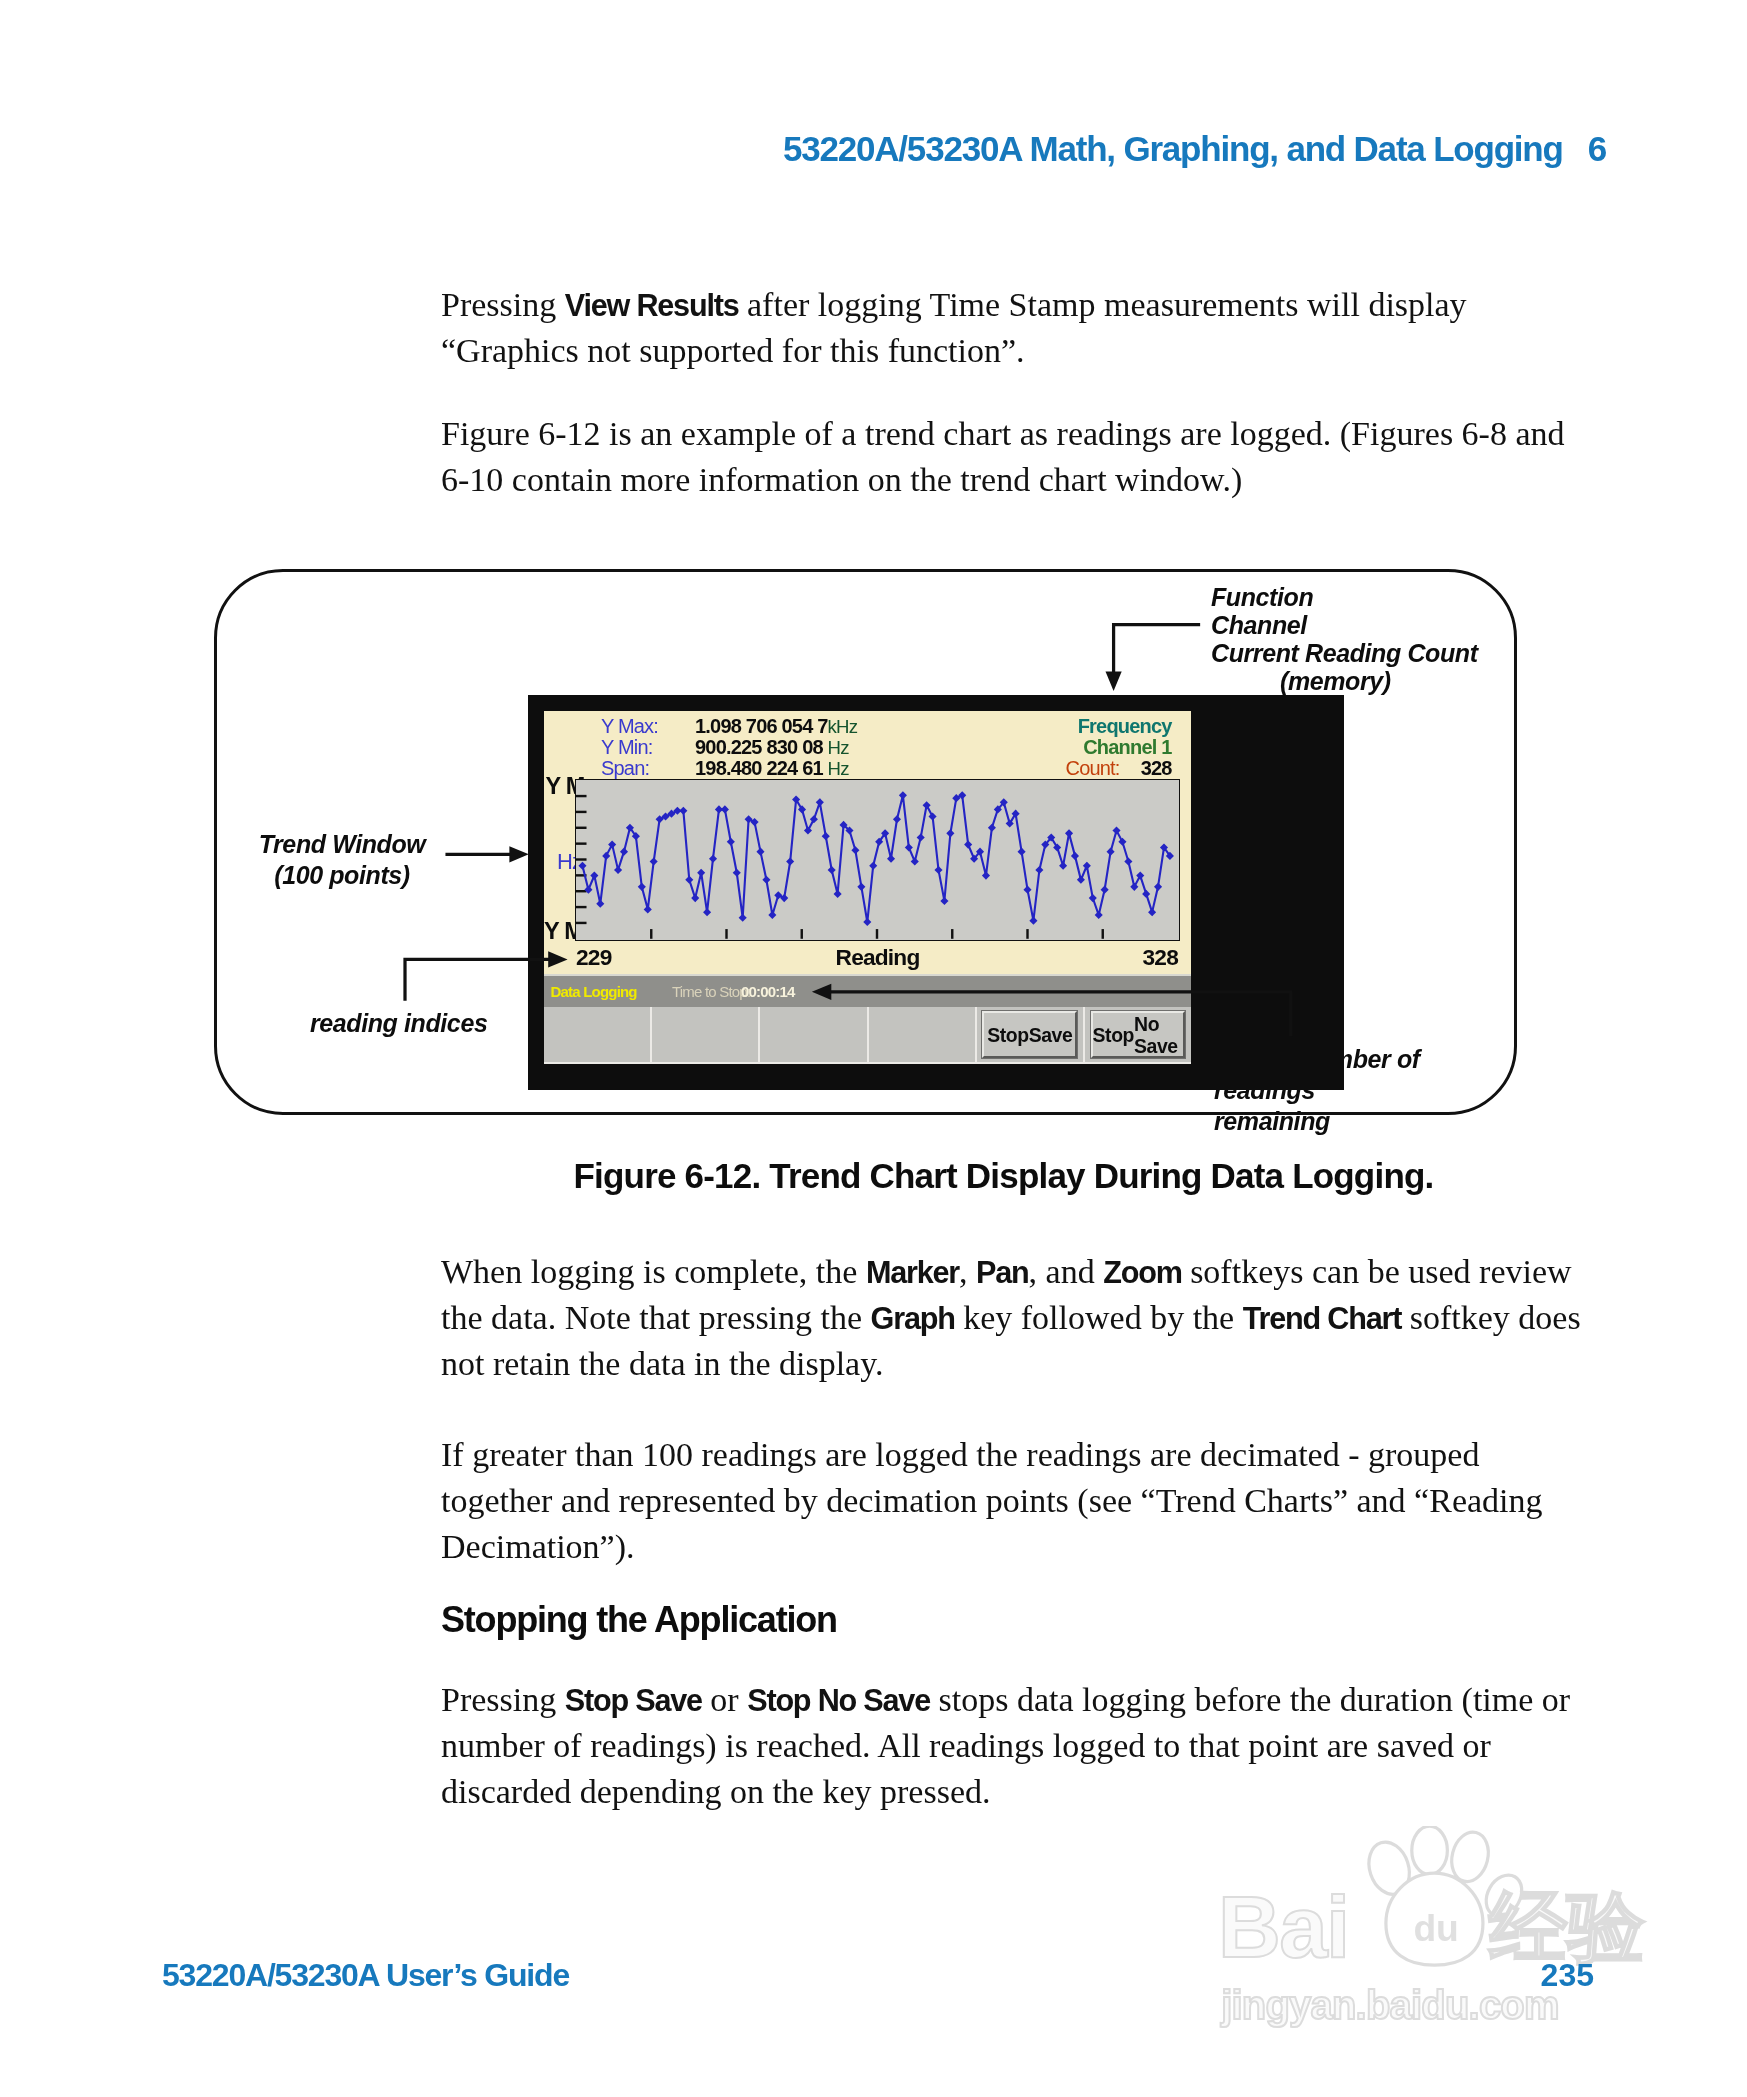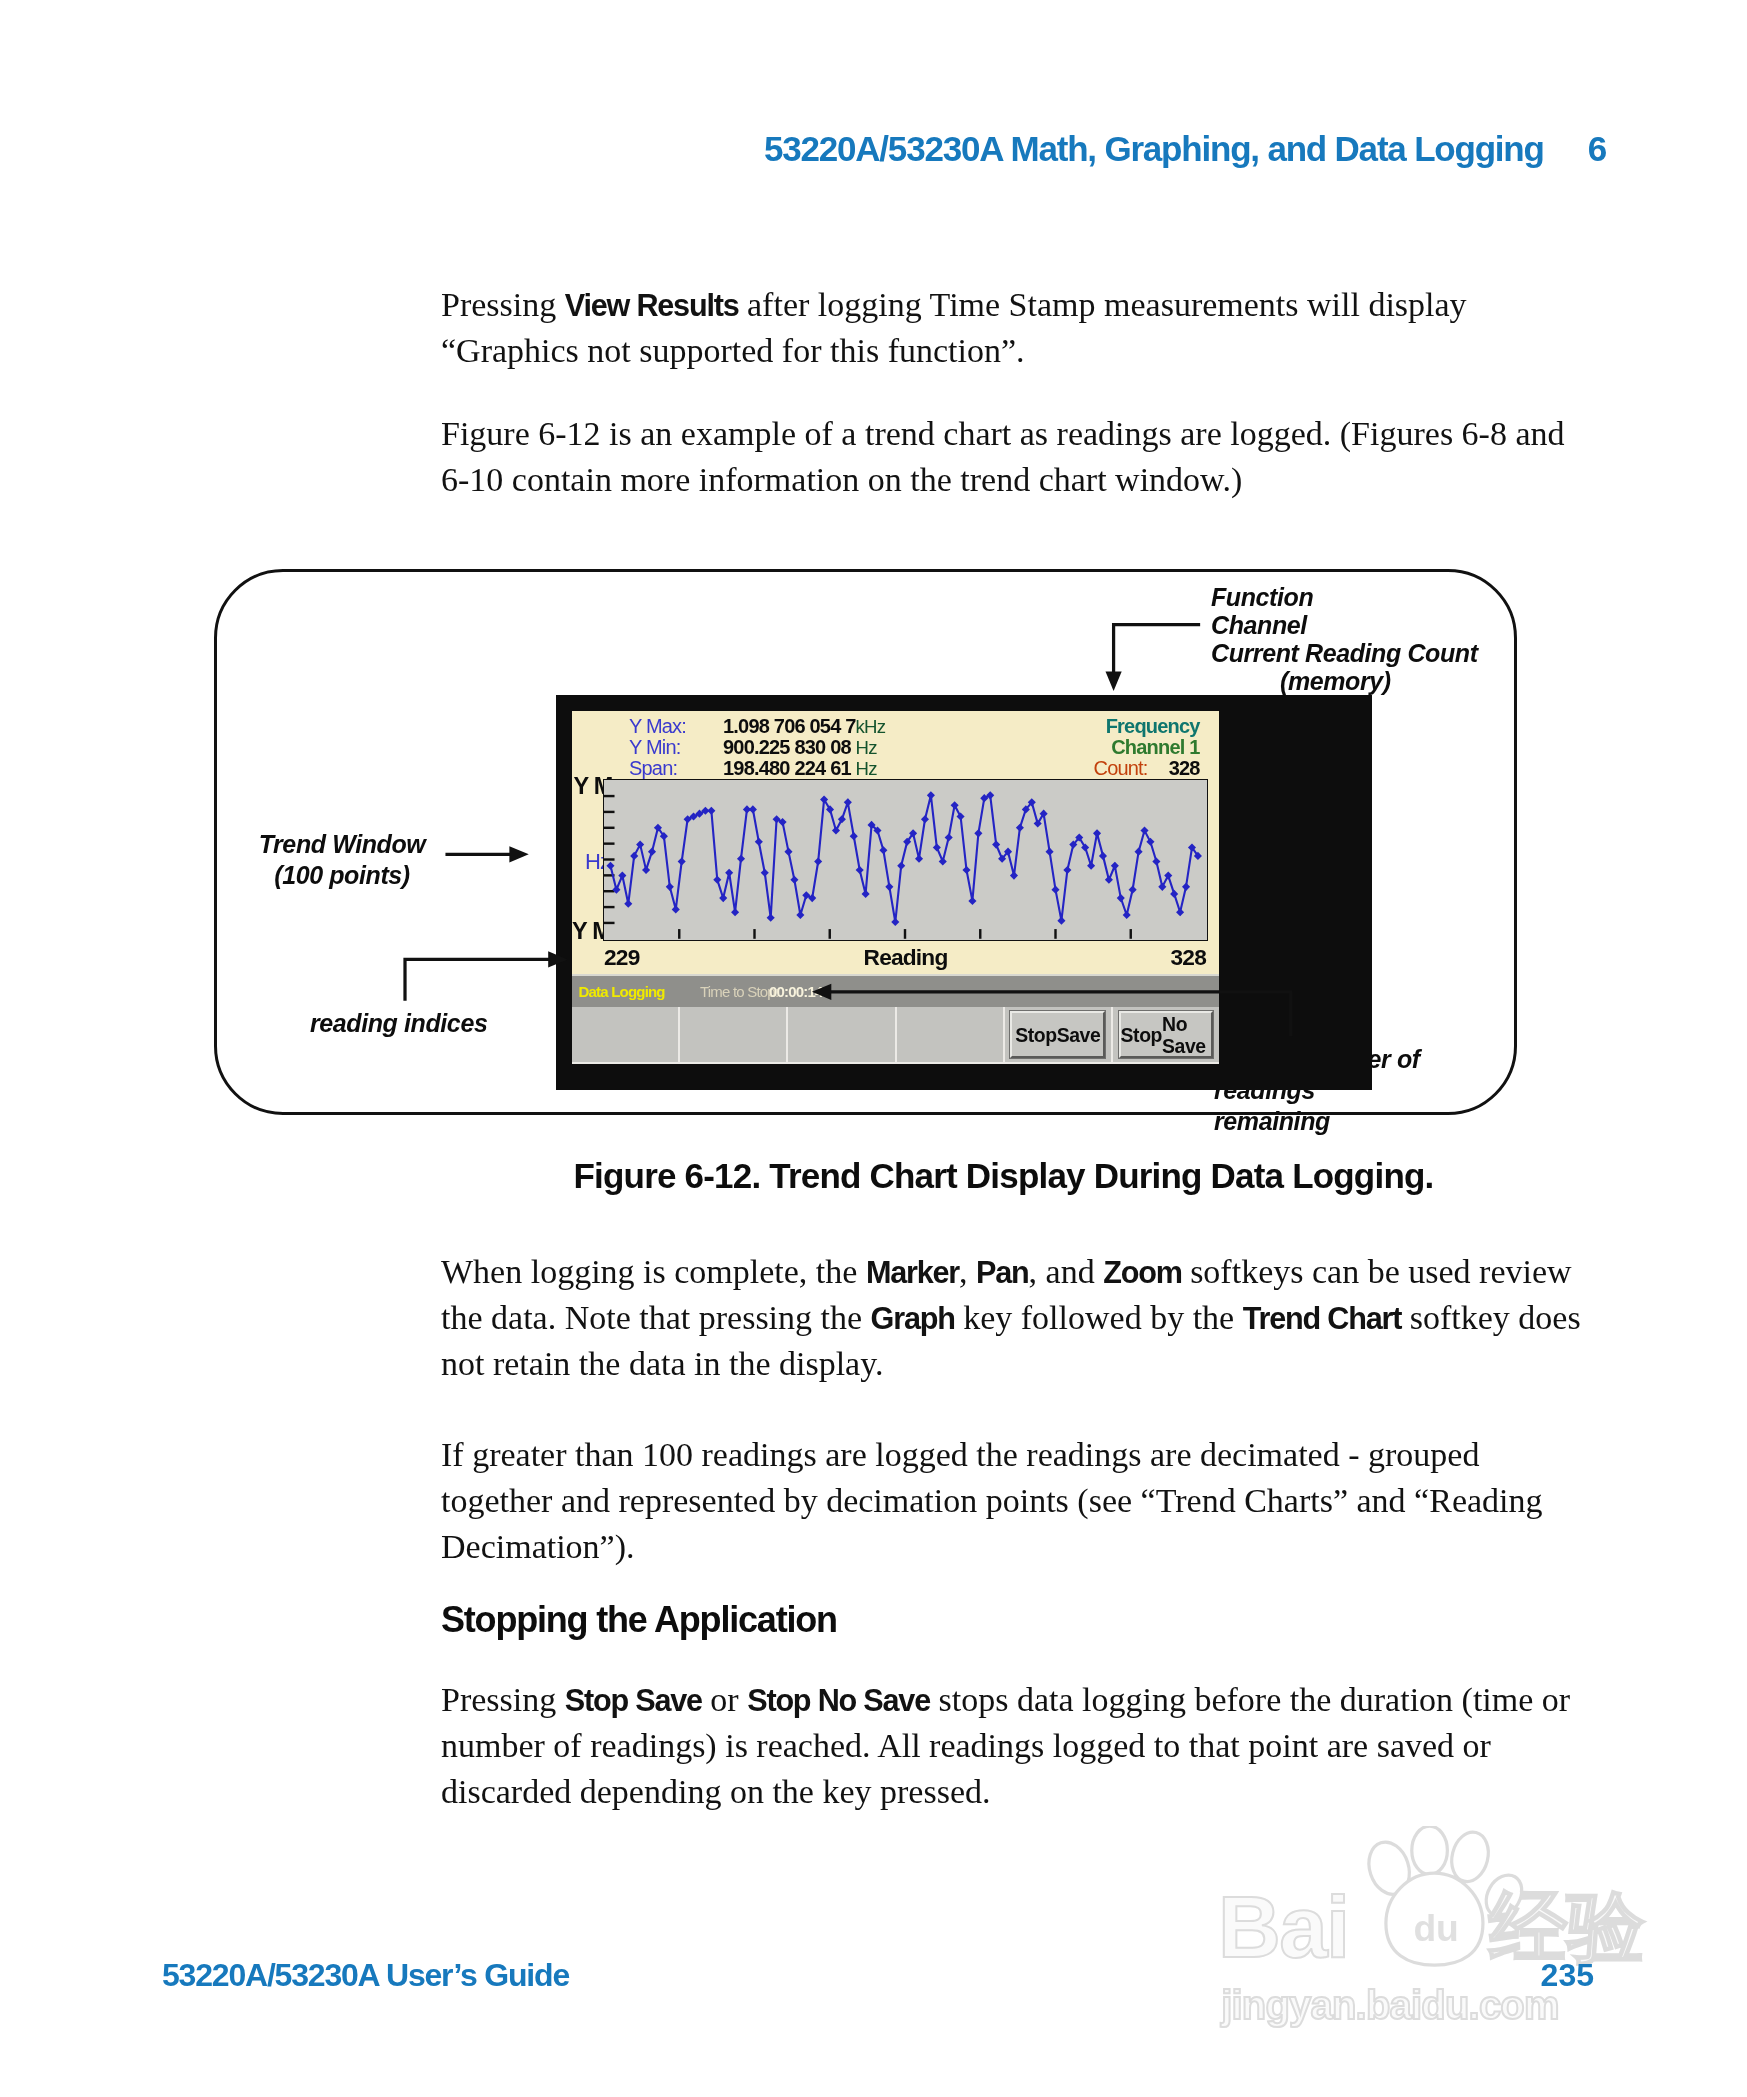--- a/index.html
+++ b/index.html
@@ -5,21 +5,21 @@
   * { margin:0; padding:0; box-sizing:border-box; }
   html,body { background:#ffffff; }
   body {
     width:1748px; height:2097px; position:relative; overflow:hidden;
     font-family:"Liberation Serif", serif; color:#141414;
   }
 
   
   .page-header {
     position:absolute; top:129px; right:142px;
-    display:flex; align-items:baseline; gap:44px;
+    display:flex; align-items:baseline; gap:25px;
     font-family:"Liberation Sans", sans-serif; font-weight:bold;
     font-size:35px; letter-spacing:-1.2px; color:#1779bd;
   }
 
   
   .para {
     position:absolute; left:441px; width:1157px;
     font-size:34px; line-height:46px; color:#121212;
   }
   .para .key {
@@ -46,21 +46,21 @@
     position:absolute; font-family:"Liberation Sans", sans-serif;
     font-weight:bold; font-size:25px; line-height:28px; color:#0d0d0d;
     letter-spacing:-0.4px;
     font-style:italic;
   }
   .arrow-overlay { position:absolute; left:0; top:0; width:1303px; height:546px; pointer-events:none; z-index:6; }
 
   
   .display {
     position:absolute; left:311px; top:123px; width:816px; height:395px;
-    background:#0d0d0d; padding:16px 16px 8px 16px; z-index:2;margin-left:28px;
+    background:#0d0d0d; padding:16px 16px 8px 16px; z-index:2;
   }
   .ifont { font-family:"Liberation Sans", sans-serif; letter-spacing:-0.8px; }
   .crt { width:647px; }
   .crt-hdr { background:#f5ecc6; height:68px; padding-top:4.9px; position:relative; }
   .hrow { position:relative; height:21px; line-height:21px; font-size:20px; }
   .hrow .lbl  { position:absolute; left:57px; color:#3a3ace; }
   .hrow .val  { position:absolute; left:151px; color:#0d0d0d; font-weight:bold; }
   .hrow .unit { color:#14532d; font-weight:normal; font-size:18.6px; }
   .hrow .rgt  { position:absolute; right:19.4px; font-weight:bold; }
   .hrow .count-lbl { color:#c2410c; font-weight:normal; margin-right:21px; }

